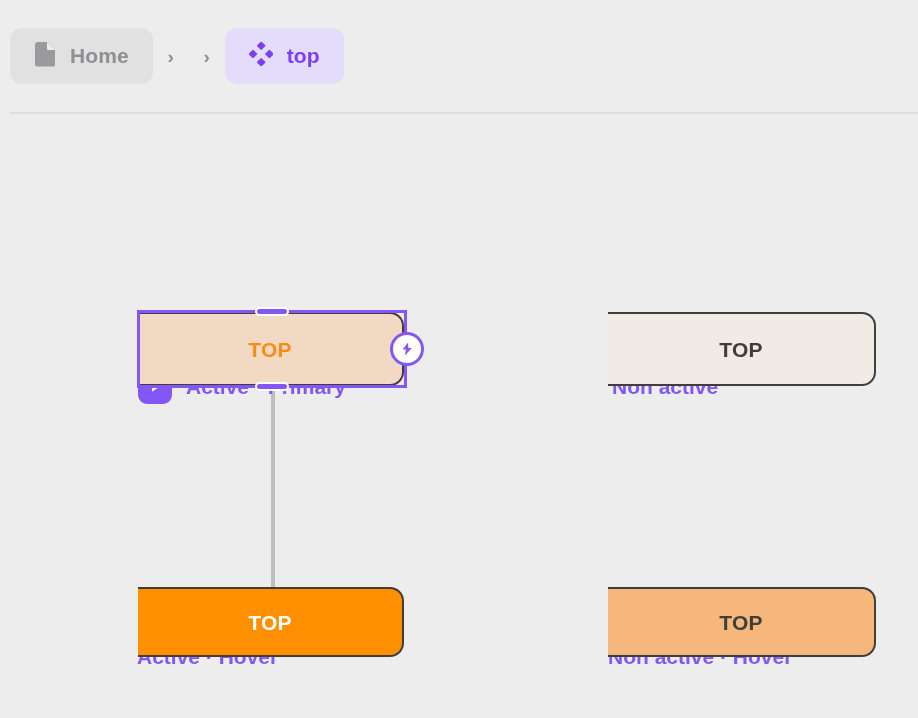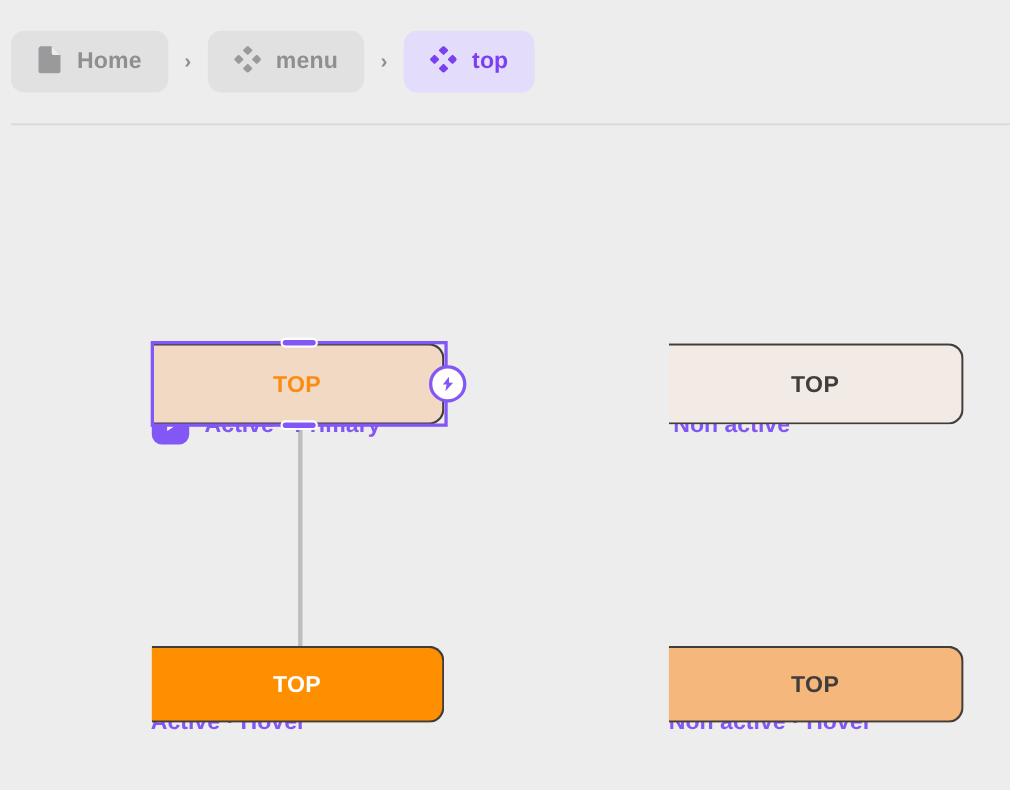--- a/index.html
+++ b/index.html
@@ -213,33 +213,20 @@
         <svg width="22" height="26" viewBox="0 0 22 26">
           <path d="M3 1 h10 l8 8 v14 a2.6 2.6 0 0 1 -2.6 2.6 h-14.8 A2.6 2.6 0 0 1 1 23 V3.6 A2.6 2.6 0 0 1 3 1 Z" fill="#9A9A9D"></path>
           <path d="M13 1 v6.4 a1.6 1.6 0 0 0 1.6 1.6 H21 Z" fill="#EDEDED"></path>
         </svg>
       </span>
       <span class="crumb-label">Home</span>
     </div>
 
     <div class="crumb-sep">›</div>
 
-    <div class="crumb plain">
-      <span class="icon-diamond">
-        <svg width="24" height="24" viewBox="0 0 24 24">
-          <g fill="#9A9A9D">
-            <rect x="9.0" y="0.6" width="6.4" height="6.4" rx="1" transform="rotate(45 12.2 3.8)"></rect>
-            <rect x="9.0" y="17.0" width="6.4" height="6.4" rx="1" transform="rotate(45 12.2 20.2)"></rect>
-            <rect x="0.8" y="8.8" width="6.4" height="6.4" rx="1" transform="rotate(45 4.0 12.0)"></rect>
-            <rect x="17.2" y="8.8" width="6.4" height="6.4" rx="1" transform="rotate(45 20.4 12.0)"></rect>
-          </g>
-        </svg>
-      </span>
-      <span class="crumb-label">menu</span>
-    </div>
 
     <div class="crumb-sep">›</div>
 
     <div class="crumb current">
       <span class="icon-diamond">
         <svg width="24" height="24" viewBox="0 0 24 24">
           <g fill="#7C3FF2">
             <rect x="9.0" y="0.6" width="6.4" height="6.4" rx="1" transform="rotate(45 12.2 3.8)"></rect>
             <rect x="9.0" y="17.0" width="6.4" height="6.4" rx="1" transform="rotate(45 12.2 20.2)"></rect>
             <rect x="0.8" y="8.8" width="6.4" height="6.4" rx="1" transform="rotate(45 4.0 12.0)"></rect>

